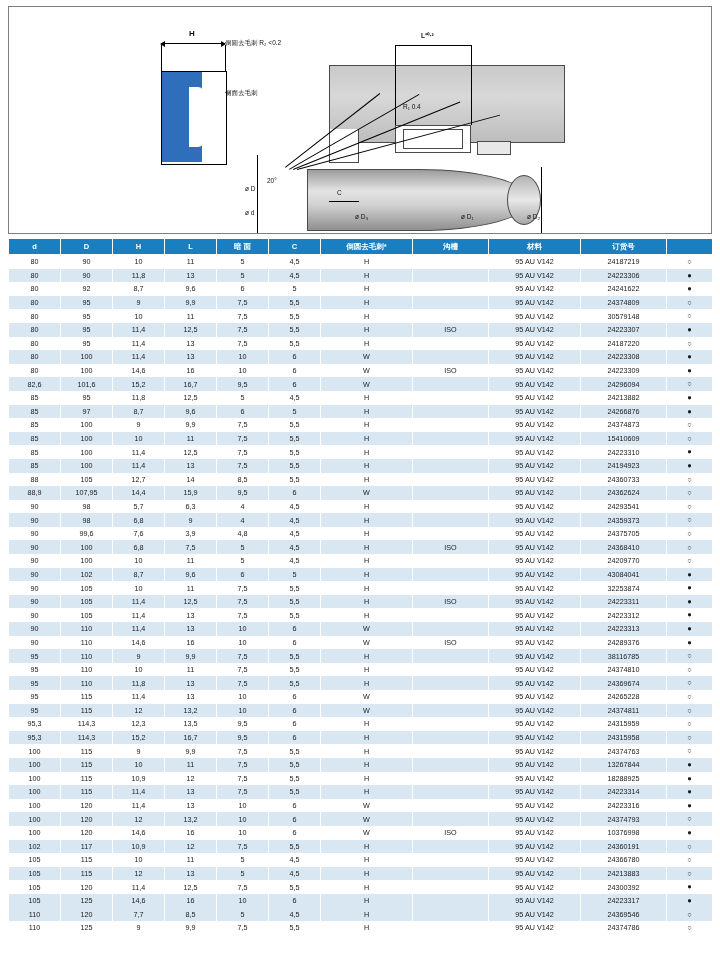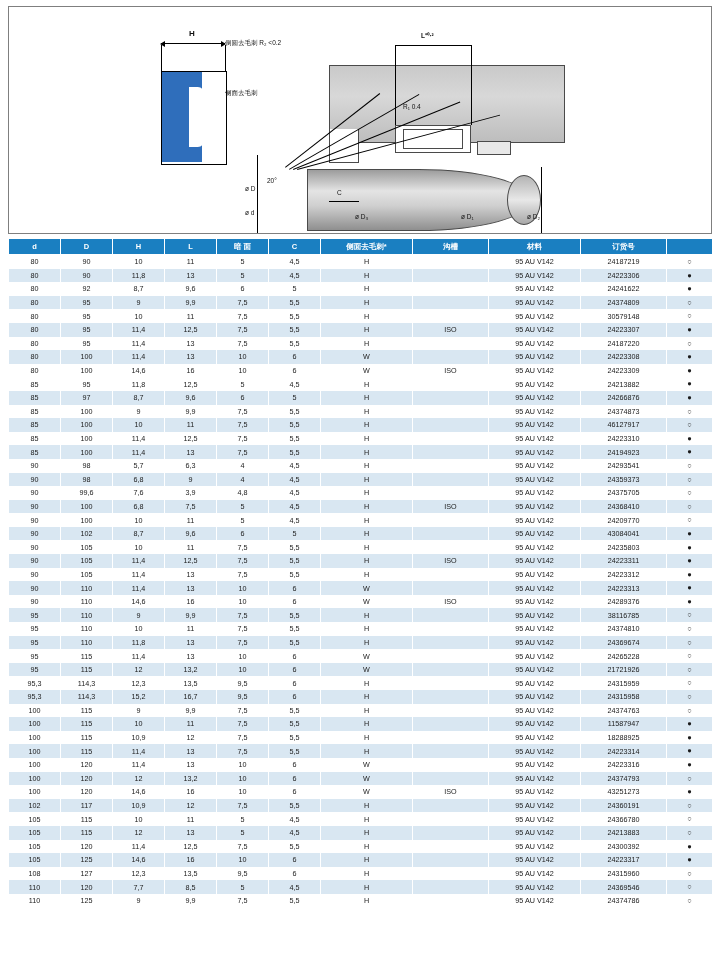--- a/index.html
+++ b/index.html
@@ -204,21 +204,21 @@
         <col class="col-mark">
     </colgroup>
     <thead>
       <tr>
         <th>d</th>
         <th>D</th>
         <th>H</th>
         <th>L</th>
         <th>暗 面</th>
         <th>C</th>
-        <th>侧面去毛刺*</th>
+        <th>倒圆去毛刺*</th>
         <th>沟槽</th>
         <th>材料</th>
         <th>订货号</th>
         <th></th>
       </tr>
     </thead>
     <tbody id="table-body">
         <tr class="odd">
           <td>80</td>
           <td>90</td>
@@ -329,20 +329,33 @@
           <td>14,6</td>
           <td>16</td>
           <td>10</td>
           <td>6</td>
           <td>W</td>
           <td>ISO</td>
           <td>95 AU V142</td>
           <td>24223309</td>
           <td class="dot">●</td>
         </tr>
+        <tr class="even">
+          <td>82,6</td>
+          <td>101,6</td>
+          <td>15,2</td>
+          <td>16,7</td>
+          <td>9,5</td>
+          <td>6</td>
+          <td>W</td>
+          <td></td>
+          <td>95 AU V142</td>
+          <td>24296094</td>
+          <td class="dot">○</td>
+        </tr>
         <tr class="odd">
           <td>85</td>
           <td>95</td>
           <td>11,8</td>
           <td>12,5</td>
           <td>5</td>
           <td>4,5</td>
           <td>H</td>
           <td></td>
           <td>95 AU V142</td>
@@ -378,21 +391,21 @@
         <tr class="even">
           <td>85</td>
           <td>100</td>
           <td>10</td>
           <td>11</td>
           <td>7,5</td>
           <td>5,5</td>
           <td>H</td>
           <td></td>
           <td>95 AU V142</td>
-          <td>46127917</td>
+          <td>15410609</td>
           <td class="dot">○</td>
         </tr>
         <tr class="odd">
           <td>85</td>
           <td>100</td>
           <td>11,4</td>
           <td>12,5</td>
           <td>7,5</td>
           <td>5,5</td>
           <td>H</td>
@@ -406,20 +419,46 @@
           <td>100</td>
           <td>11,4</td>
           <td>13</td>
           <td>7,5</td>
           <td>5,5</td>
           <td>H</td>
           <td></td>
           <td>95 AU V142</td>
           <td>24194923</td>
           <td class="dot">●</td>
+        </tr>
+        <tr class="odd">
+          <td>88</td>
+          <td>105</td>
+          <td>12,7</td>
+          <td>14</td>
+          <td>8,5</td>
+          <td>5,5</td>
+          <td>H</td>
+          <td></td>
+          <td>95 AU V142</td>
+          <td>24360733</td>
+          <td class="dot">○</td>
+        </tr>
+        <tr class="even">
+          <td>88,9</td>
+          <td>107,95</td>
+          <td>14,4</td>
+          <td>15,9</td>
+          <td>9,5</td>
+          <td>6</td>
+          <td>W</td>
+          <td></td>
+          <td>95 AU V142</td>
+          <td>24362624</td>
+          <td class="dot">○</td>
         </tr>
         <tr class="odd">
           <td>90</td>
           <td>98</td>
           <td>5,7</td>
           <td>6,3</td>
           <td>4</td>
           <td>4,5</td>
           <td>H</td>
           <td></td>
@@ -495,21 +534,21 @@
         <tr class="odd">
           <td>90</td>
           <td>105</td>
           <td>10</td>
           <td>11</td>
           <td>7,5</td>
           <td>5,5</td>
           <td>H</td>
           <td></td>
           <td>95 AU V142</td>
-          <td>24235803</td>
+          <td>32253874</td>
           <td class="dot">●</td>
         </tr>
         <tr class="even">
           <td>90</td>
           <td>105</td>
           <td>11,4</td>
           <td>12,5</td>
           <td>7,5</td>
           <td>5,5</td>
           <td>H</td>
@@ -612,21 +651,21 @@
         <tr class="even">
           <td>95</td>
           <td>115</td>
           <td>12</td>
           <td>13,2</td>
           <td>10</td>
           <td>6</td>
           <td>W</td>
           <td></td>
           <td>95 AU V142</td>
-          <td>21721926</td>
+          <td>24374811</td>
           <td class="dot">○</td>
         </tr>
         <tr class="odd">
           <td>95,3</td>
           <td>114,3</td>
           <td>12,3</td>
           <td>13,5</td>
           <td>9,5</td>
           <td>6</td>
           <td>H</td>
@@ -664,21 +703,21 @@
         <tr class="even">
           <td>100</td>
           <td>115</td>
           <td>10</td>
           <td>11</td>
           <td>7,5</td>
           <td>5,5</td>
           <td>H</td>
           <td></td>
           <td>95 AU V142</td>
-          <td>11587947</td>
+          <td>13267844</td>
           <td class="dot">●</td>
         </tr>
         <tr class="odd">
           <td>100</td>
           <td>115</td>
           <td>10,9</td>
           <td>12</td>
           <td>7,5</td>
           <td>5,5</td>
           <td>H</td>
@@ -729,21 +768,21 @@
         <tr class="odd">
           <td>100</td>
           <td>120</td>
           <td>14,6</td>
           <td>16</td>
           <td>10</td>
           <td>6</td>
           <td>W</td>
           <td>ISO</td>
           <td>95 AU V142</td>
-          <td>43251273</td>
+          <td>10376998</td>
           <td class="dot">●</td>
         </tr>
         <tr class="even">
           <td>102</td>
           <td>117</td>
           <td>10,9</td>
           <td>12</td>
           <td>7,5</td>
           <td>5,5</td>
           <td>H</td>
@@ -797,33 +836,20 @@
           <td>14,6</td>
           <td>16</td>
           <td>10</td>
           <td>6</td>
           <td>H</td>
           <td></td>
           <td>95 AU V142</td>
           <td>24223317</td>
           <td class="dot">●</td>
         </tr>
-        <tr class="odd">
-          <td>108</td>
-          <td>127</td>
-          <td>12,3</td>
-          <td>13,5</td>
-          <td>9,5</td>
-          <td>6</td>
-          <td>H</td>
-          <td></td>
-          <td>95 AU V142</td>
-          <td>24315960</td>
-          <td class="dot">○</td>
-        </tr>
         <tr class="even">
           <td>110</td>
           <td>120</td>
           <td>7,7</td>
           <td>8,5</td>
           <td>5</td>
           <td>4,5</td>
           <td>H</td>
           <td></td>
           <td>95 AU V142</td>

